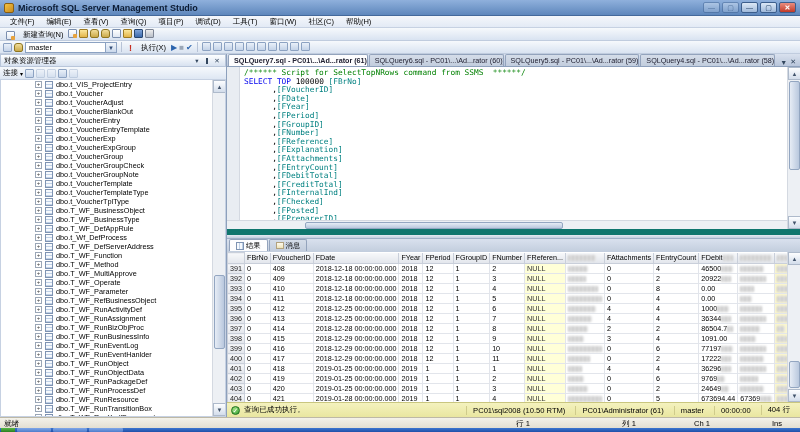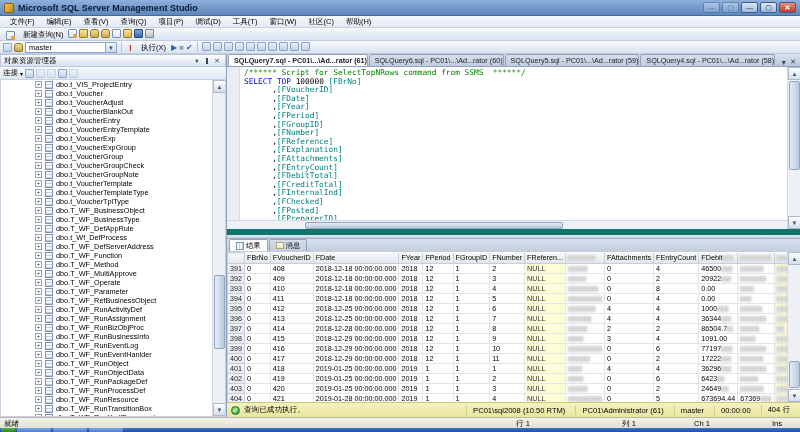--- a/index.html
+++ b/index.html
@@ -703,21 +703,21 @@
                 <td>419</td>
                 <td>2019-01-25 00:00:00.000</td>
                 <td>2019</td>
                 <td>1</td>
                 <td>1</td>
                 <td>2</td>
                 <td class="nullcell">NULL</td>
                 <td><span class="blur-box" style="width: 16px;"></span></td>
                 <td>0</td>
                 <td>6</td>
-                <td><span>6423</span><span class="blur-box" style="width: 8px;"></span></td>
+                <td><span>9769</span><span class="blur-box" style="width: 8px;"></span></td>
                 <td><span class="blur-box" style="width: 18px;"></span></td>
                 <td class="ycell"><span class="blur-box" style="width: 10px;"></span></td>
               </tr>
               <tr>
                 <td class="rowhead">403</td>
                 <td>0</td>
                 <td>420</td>
                 <td>2019-01-25 00:00:00.000</td>
                 <td>2019</td>
                 <td>1</td>

